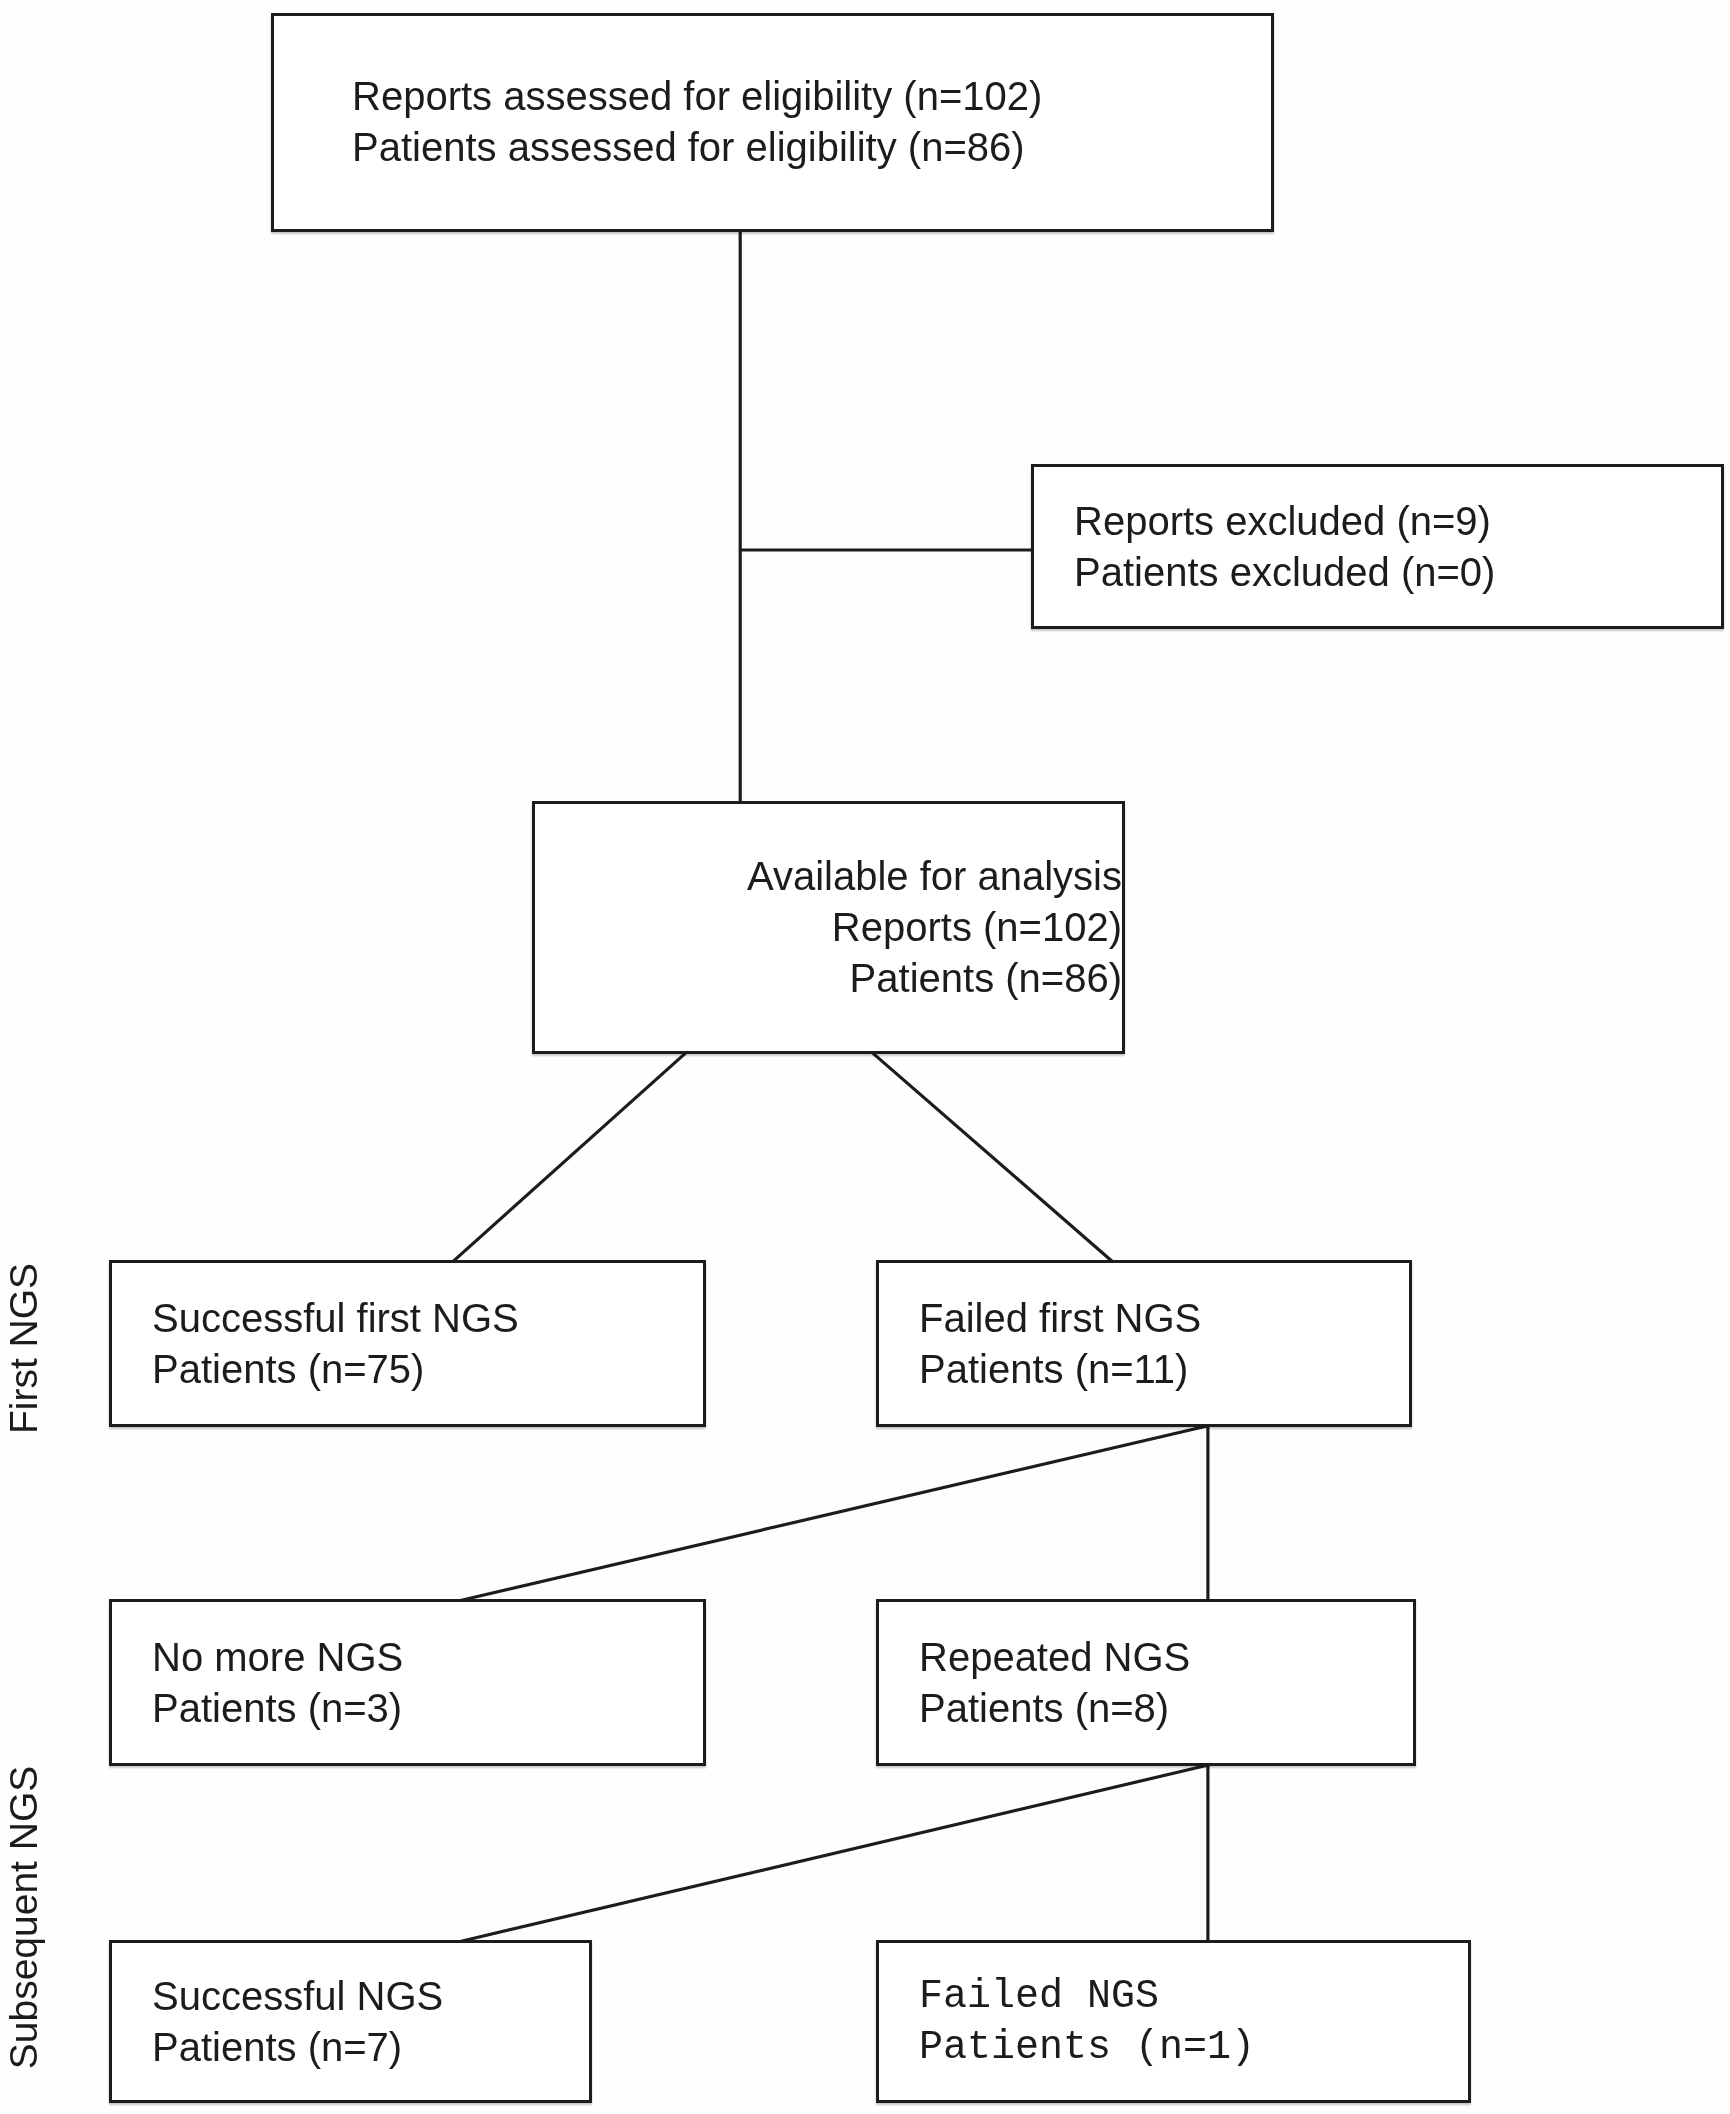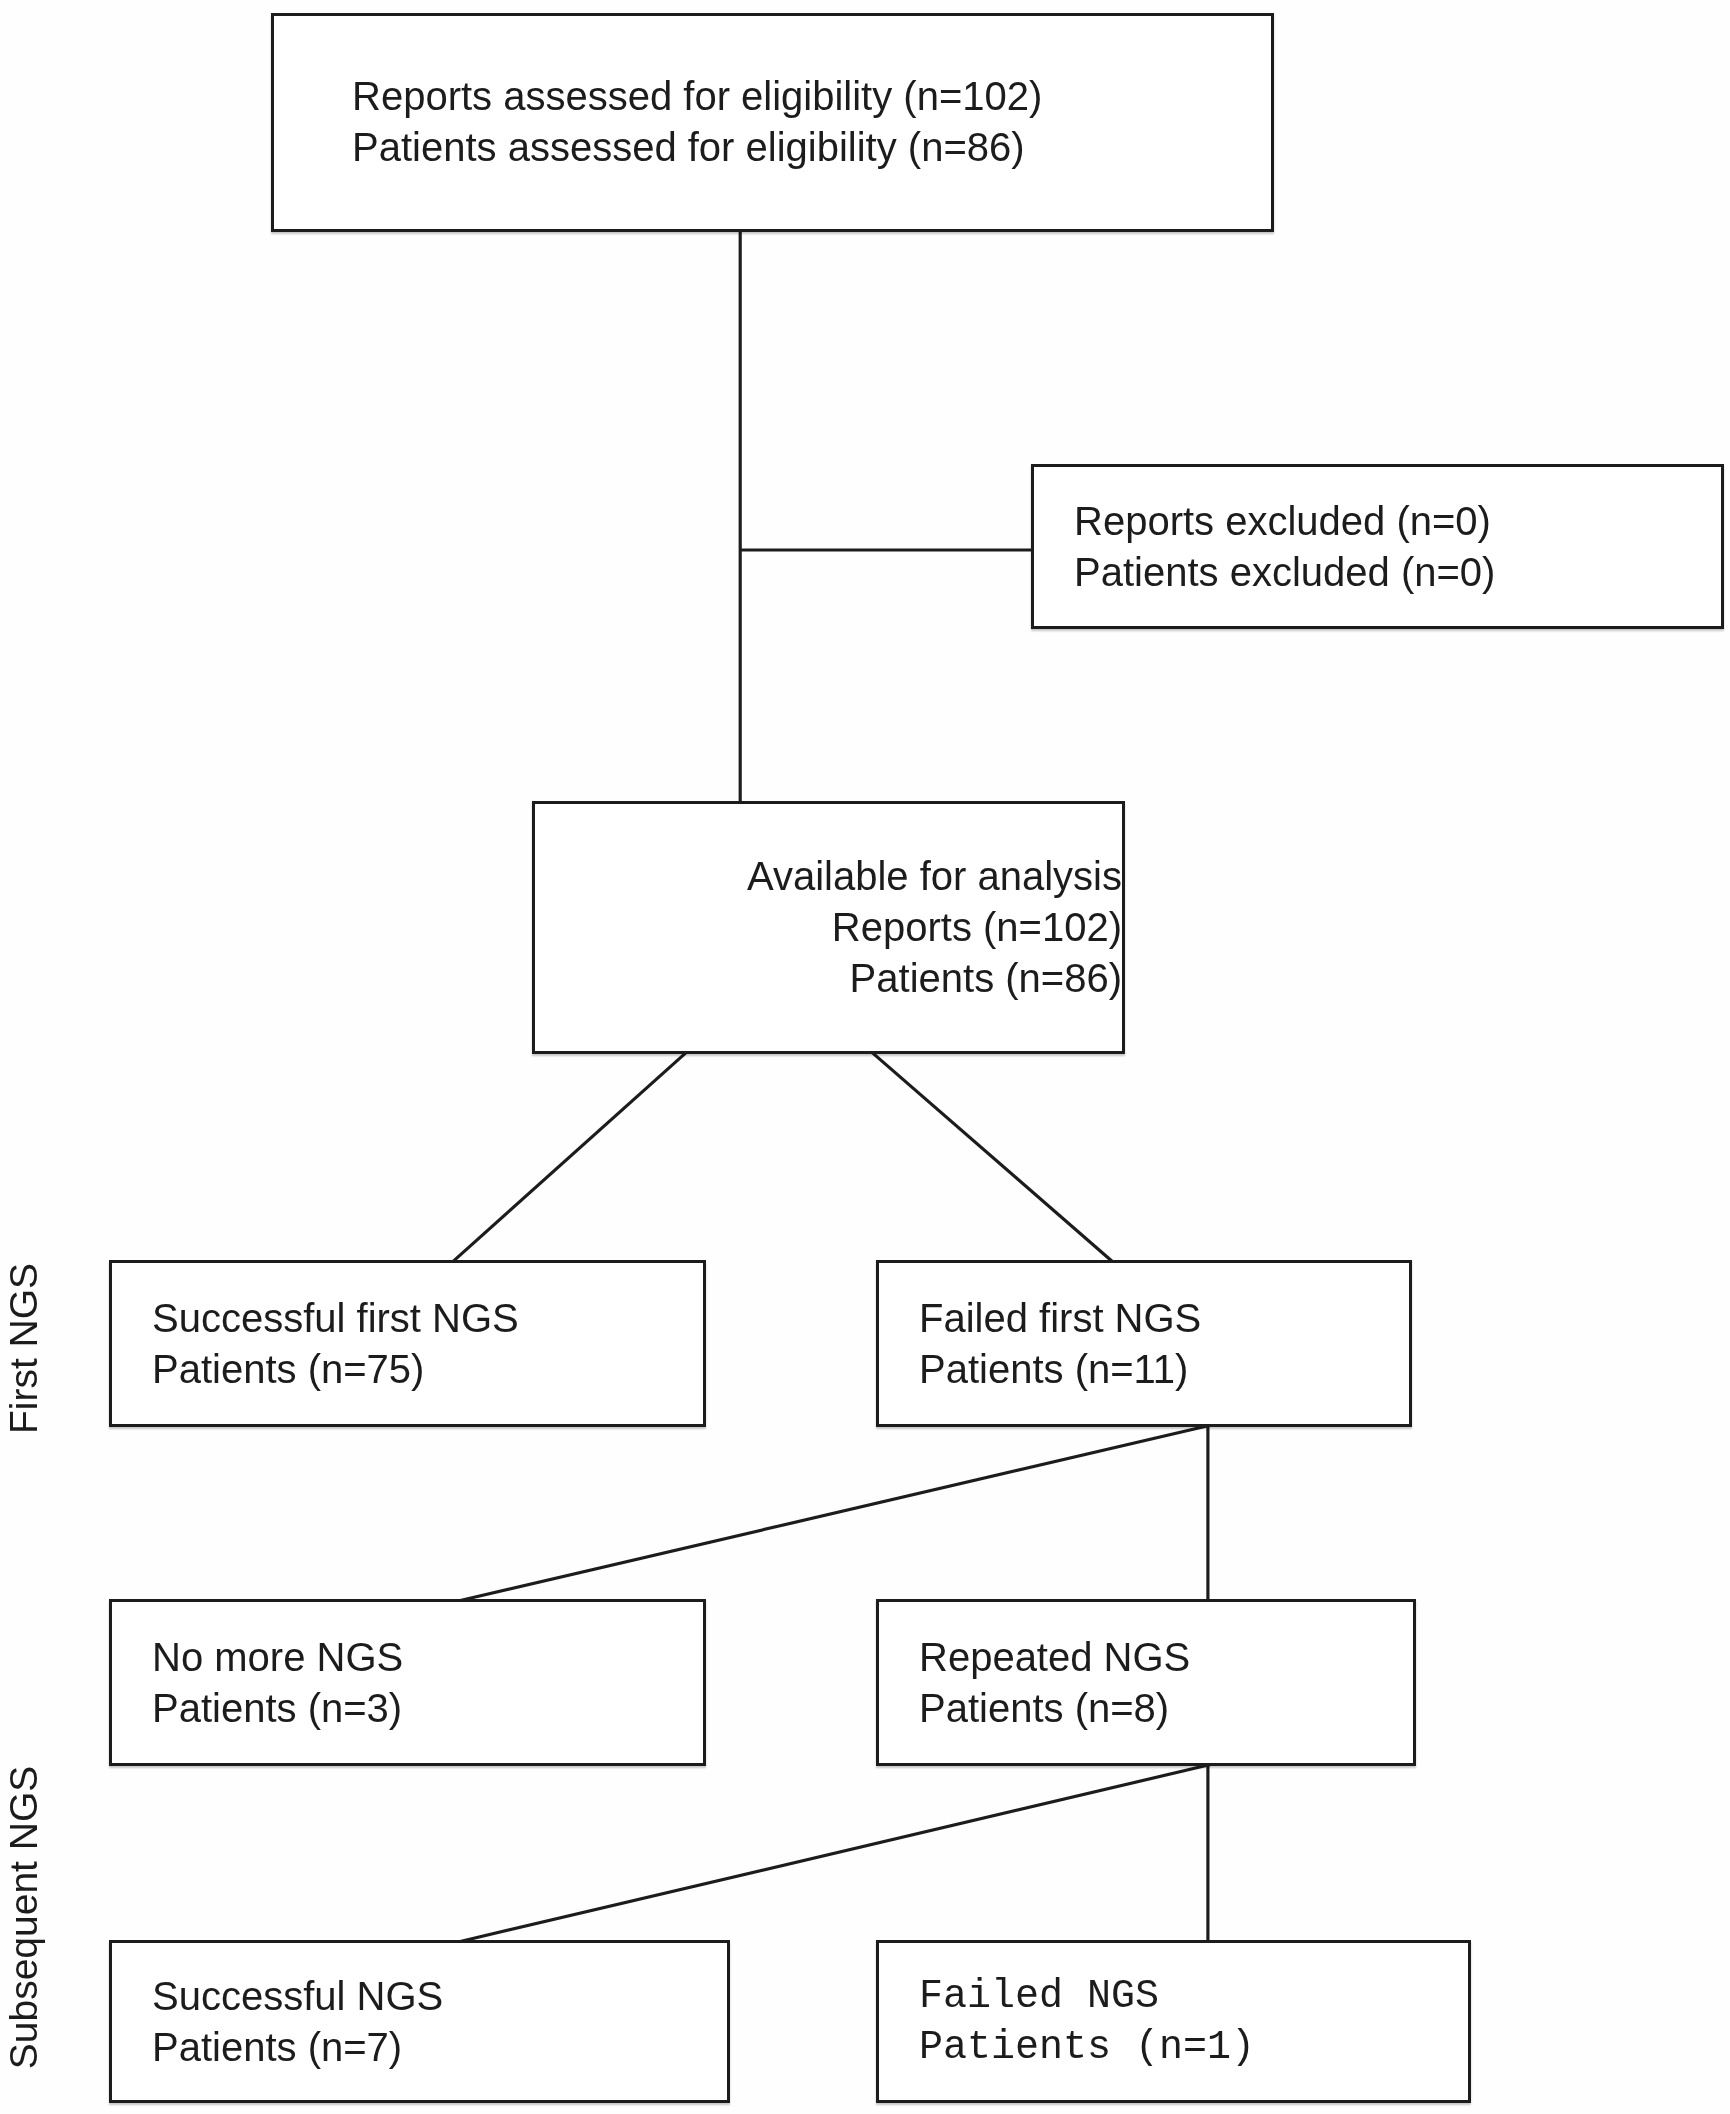--- a/index.html
+++ b/index.html
@@ -42,21 +42,21 @@
   .pad-sm { padding-left: 40px; }
 
   
   .box-assessed  { left: 271px;  top: 12.7px;   width: 1003px; height: 219px; }
   .box-excluded  { left: 1031px; top: 464px;  width: 693px;  height: 165px; }
   .box-available { left: 532px;  top: 801px;  width: 593px;  height: 253px; align-items: flex-end; }
   .box-succ-first{ left: 109px;  top: 1260px; width: 597px;  height: 167px; }
   .box-fail-first{ left: 876px;  top: 1260px; width: 536px;  height: 167px; }
   .box-no-more   { left: 109px;  top: 1599px; width: 597px;  height: 167px; }
   .box-repeated  { left: 876px;  top: 1599px; width: 540px;  height: 167px; }
-  .box-succ-sub  { left: 109px;  top: 1940px; width: 621px;  height: 163px; }
+  .box-succ-sub  { left: 109px;  top: 1940px; width: 483px;  height: 163px; }
   .box-fail-sub  { left: 876px;  top: 1940px; width: 595px;  height: 163px; font-family: Liberation Mono, monospace; }
 
   .vlabel {
     position: absolute;
     width: 543px;
     height: 43px;
     display: flex;
     align-items: center;
     justify-content: center;
     font-size: 39px;
@@ -91,21 +91,21 @@
       <line x1="1335" y1="1951" x2="1335" y2="2147"></line>
     </g>
   </svg>
 
   <div class="box box-assessed pad-lg">
     <div class="line">Reports assessed for eligibility (n=102)</div>
     <div class="line">Patients assessed for eligibility (n=86)</div>
   </div>
 
   <div class="box box-excluded pad-sm">
-    <div class="line">Reports excluded (n=0)</div>
+    <div class="line">Reports excluded (n=9)</div>
     <div class="line">Patients excluded (n=0)</div>
   </div>
 
   <div class="box box-available pad-md">
     <div class="line">Available for analysis</div>
     <div class="line">Reports (n=102)</div>
     <div class="line">Patients (n=86)</div>
   </div>
 
   <div class="box box-succ-first pad-sm">

